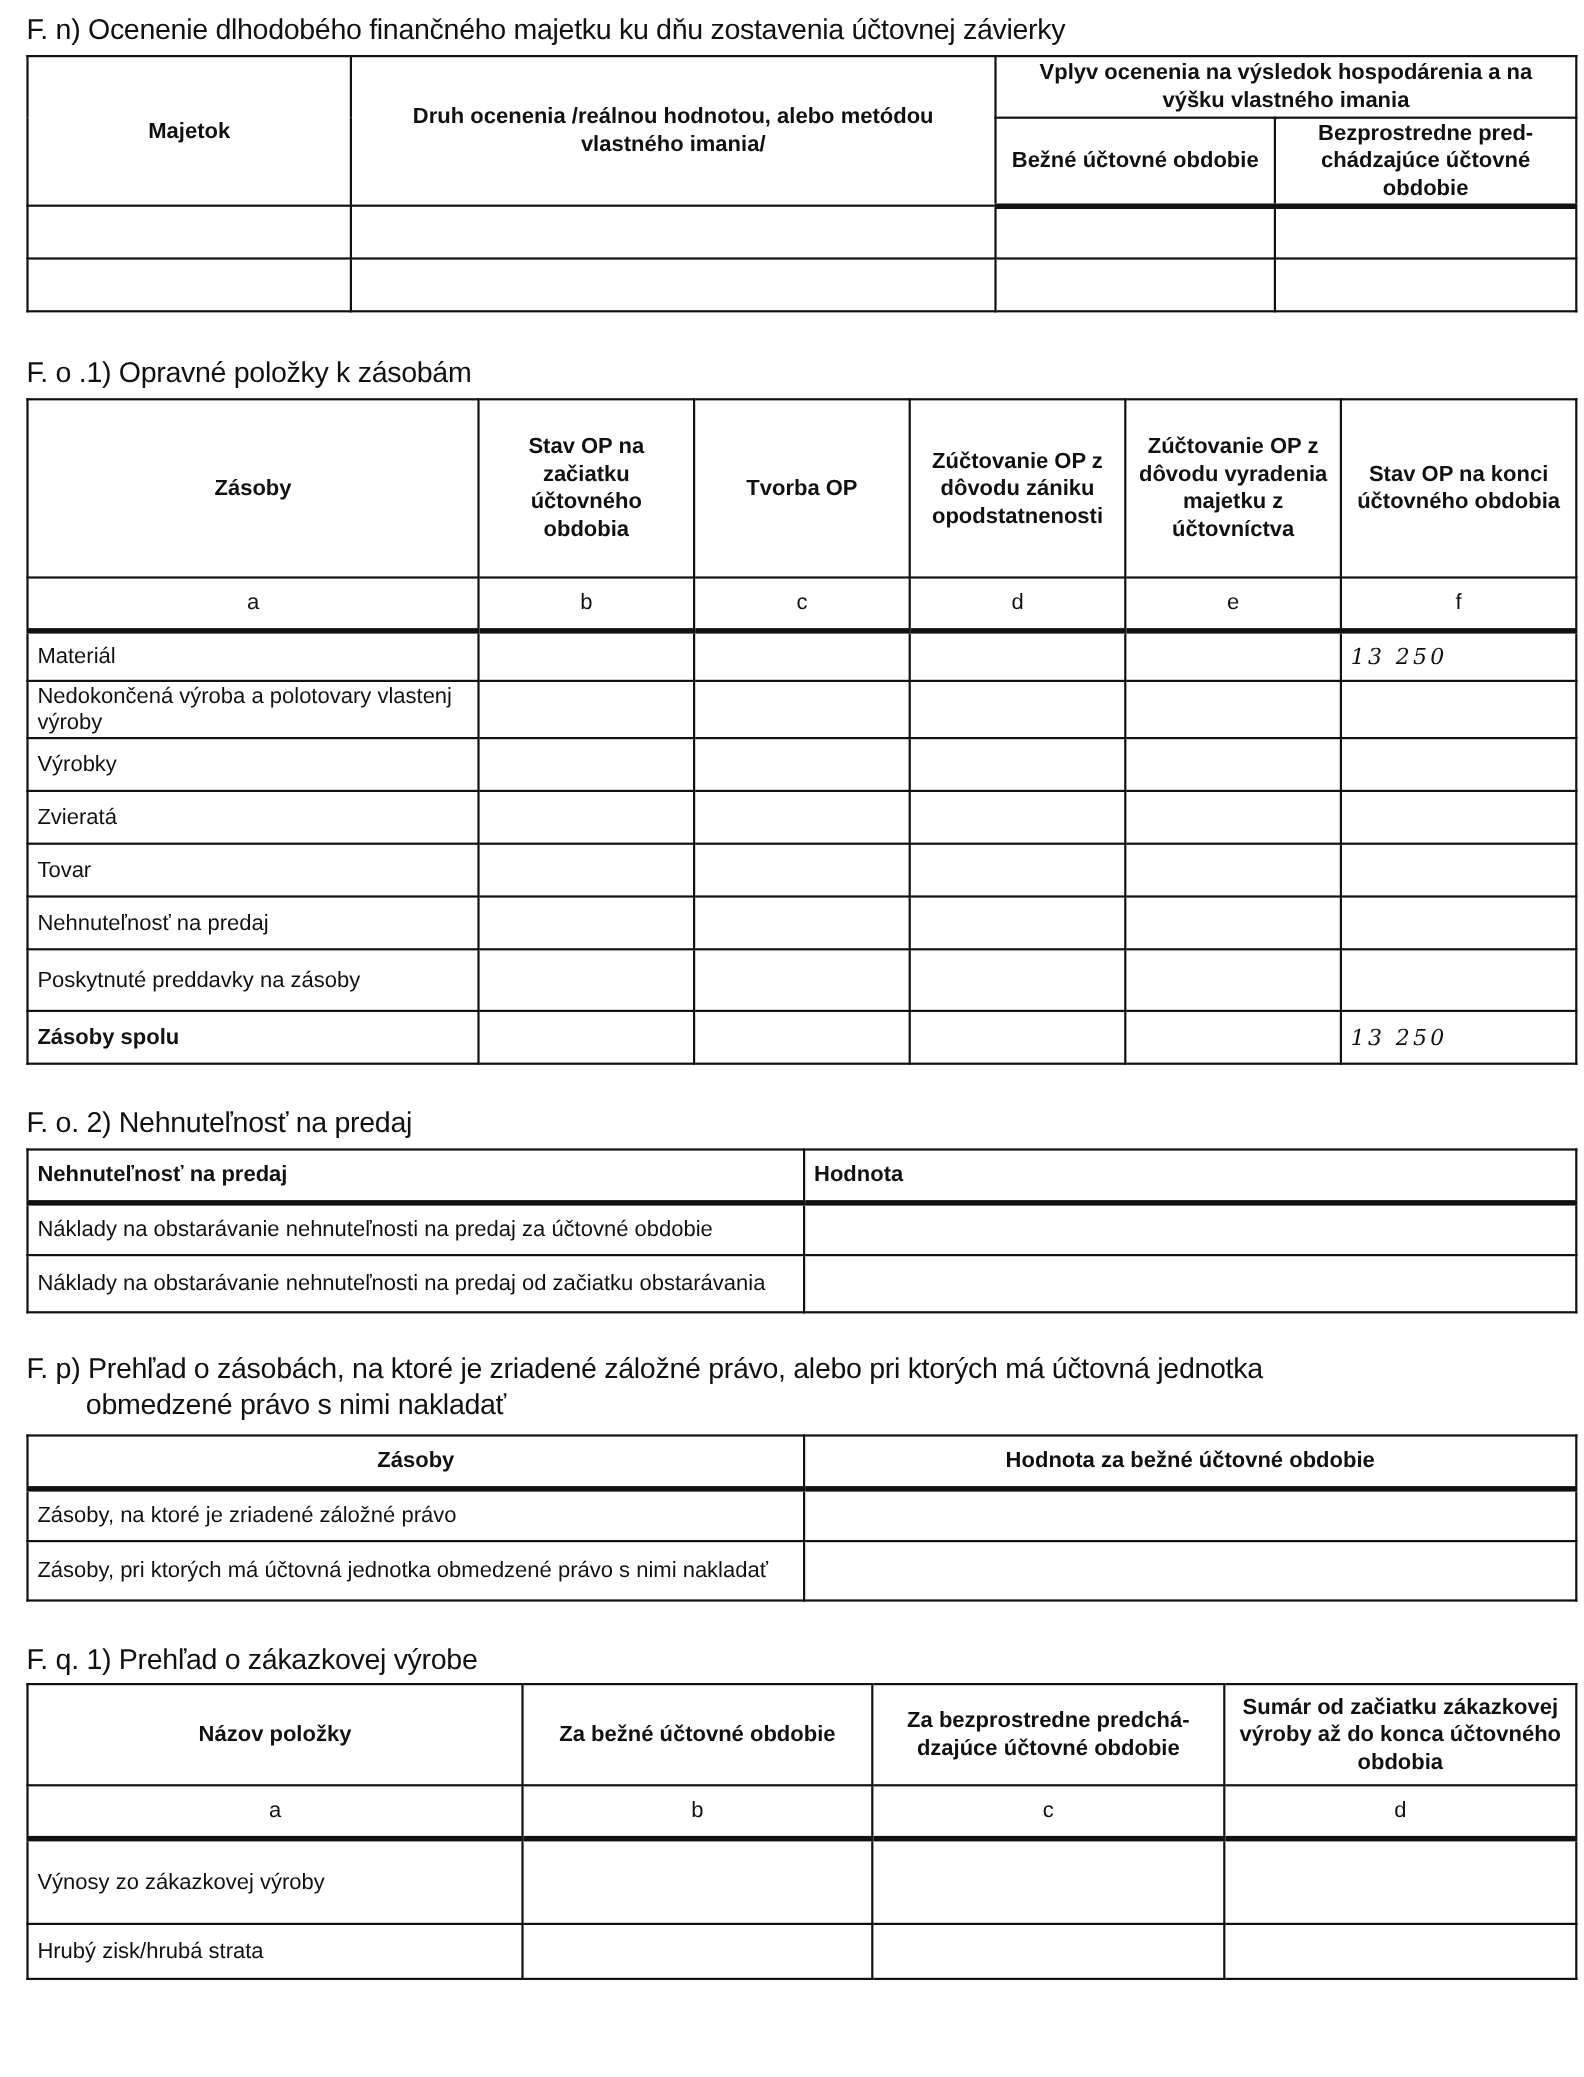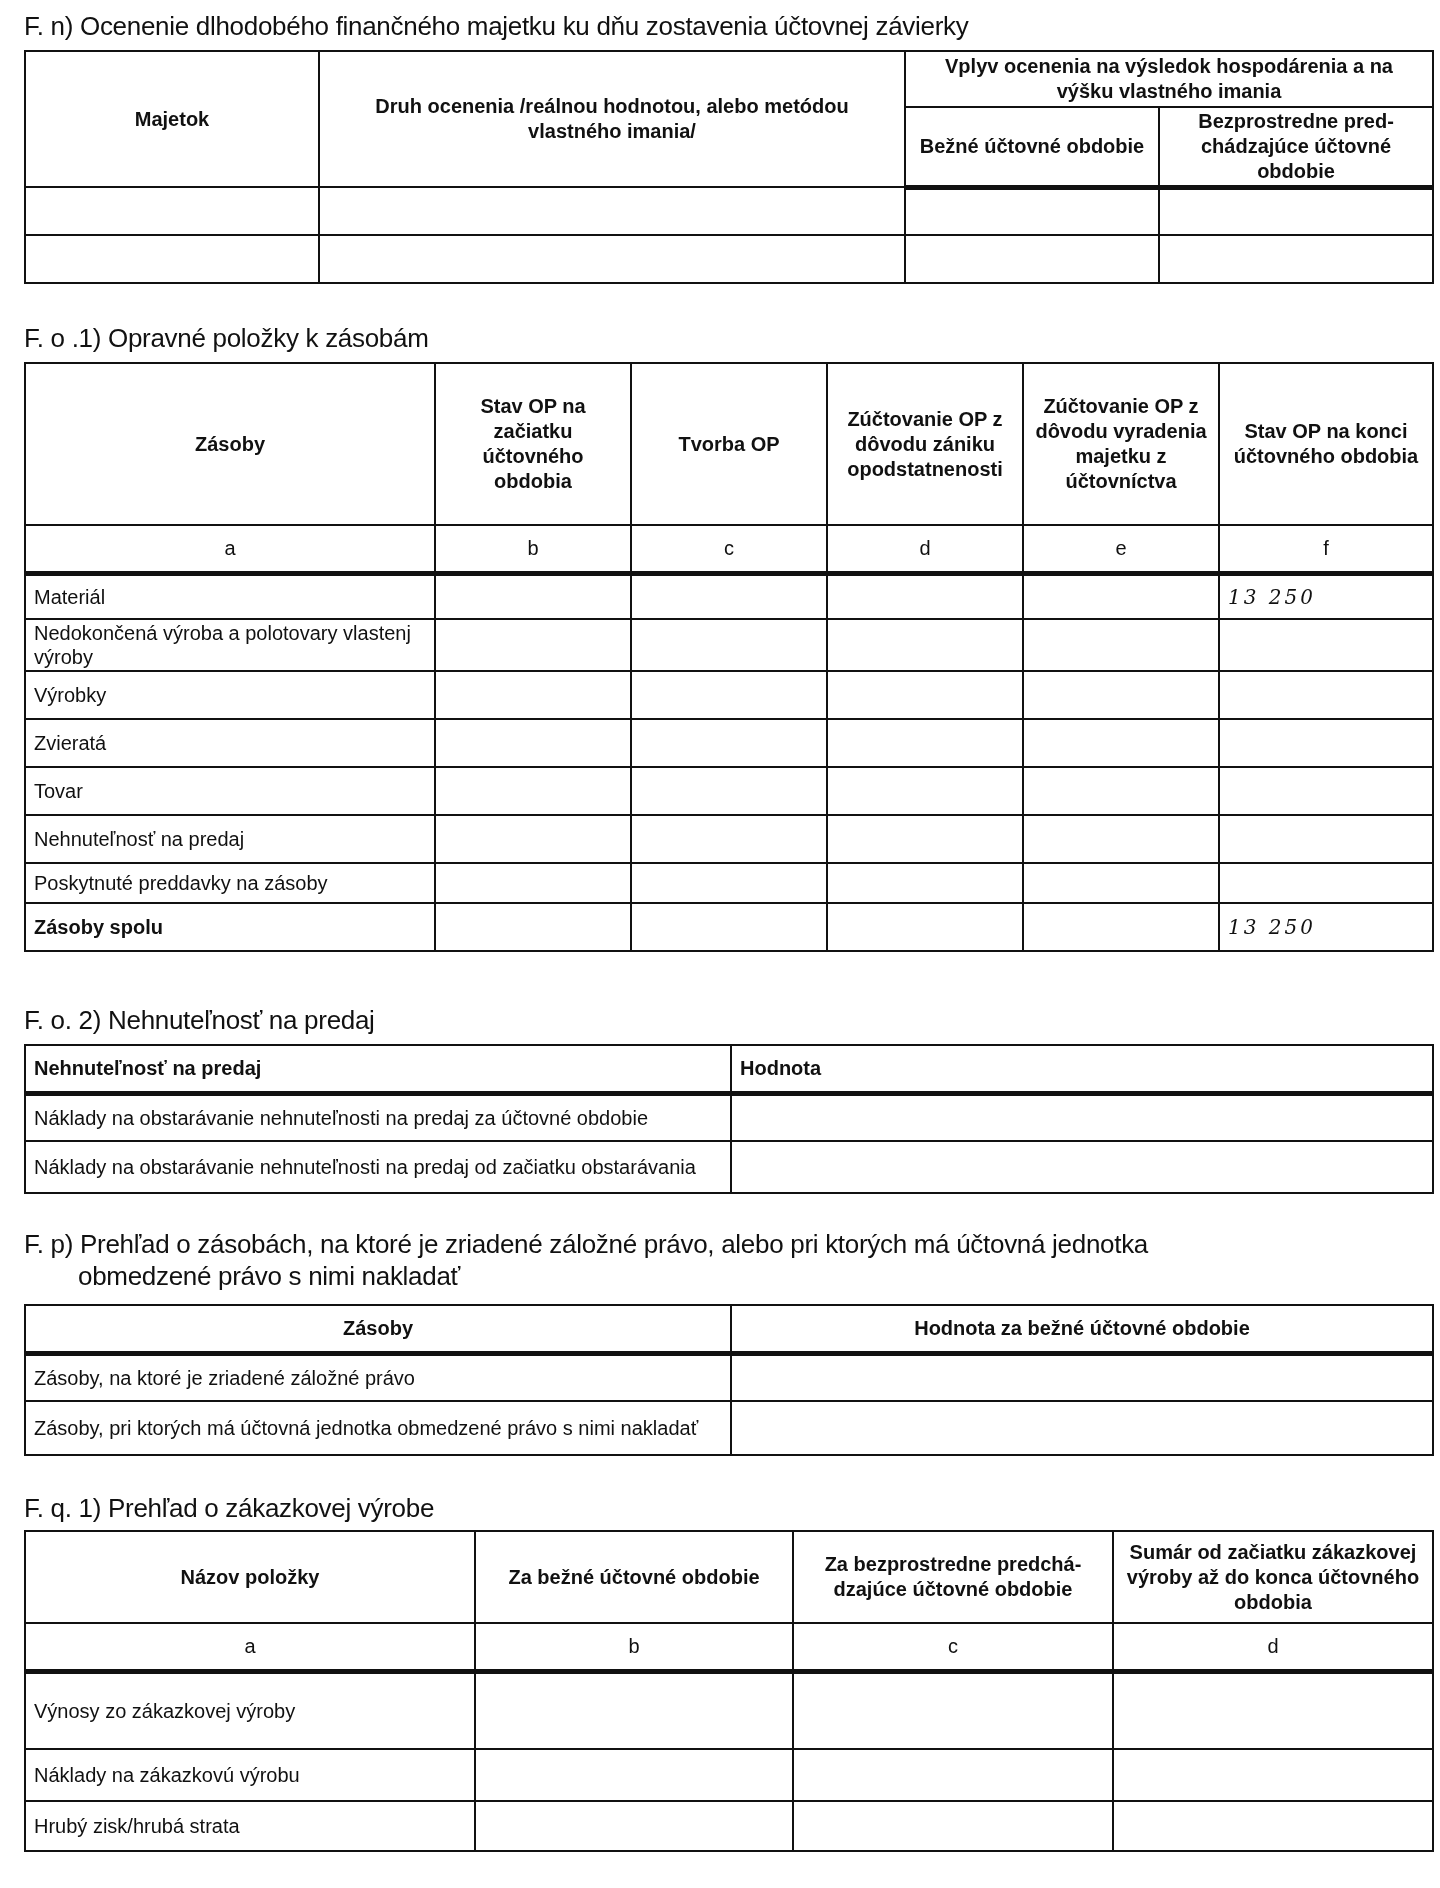--- a/index.html
+++ b/index.html
@@ -119,21 +119,21 @@
     <td></td>
   </tr>
   <tr style="height:48px">
     <td>Nehnuteľnosť na predaj</td>
     <td></td>
     <td></td>
     <td></td>
     <td></td>
     <td></td>
   </tr>
-  <tr style="height:40px">
+  <tr style="height:56px">
     <td>Poskytnuté preddavky na zásoby</td>
     <td></td>
     <td></td>
     <td></td>
     <td></td>
     <td></td>
   </tr>
   <tr style="height:48px">
     <td class="b">Zásoby spolu</td>
     <td></td>
@@ -212,26 +212,20 @@
     <td class="c">b</td>
     <td class="c">c</td>
     <td class="c">d</td>
   </tr>
   <tr style="height:78px">
     <td>Výnosy zo zákazkovej výroby</td>
     <td></td>
     <td></td>
     <td></td>
   </tr>
-  <tr style="height:52px">
-    <td>Náklady na zákazkovú výrobu</td>
-    <td></td>
-    <td></td>
-    <td></td>
-  </tr>
   <tr style="height:50px">
     <td>Hrubý zisk/hrubá strata</td>
     <td></td>
     <td></td>
     <td></td>
   </tr>
 </tbody>
   </table>
 
 </body></html>

